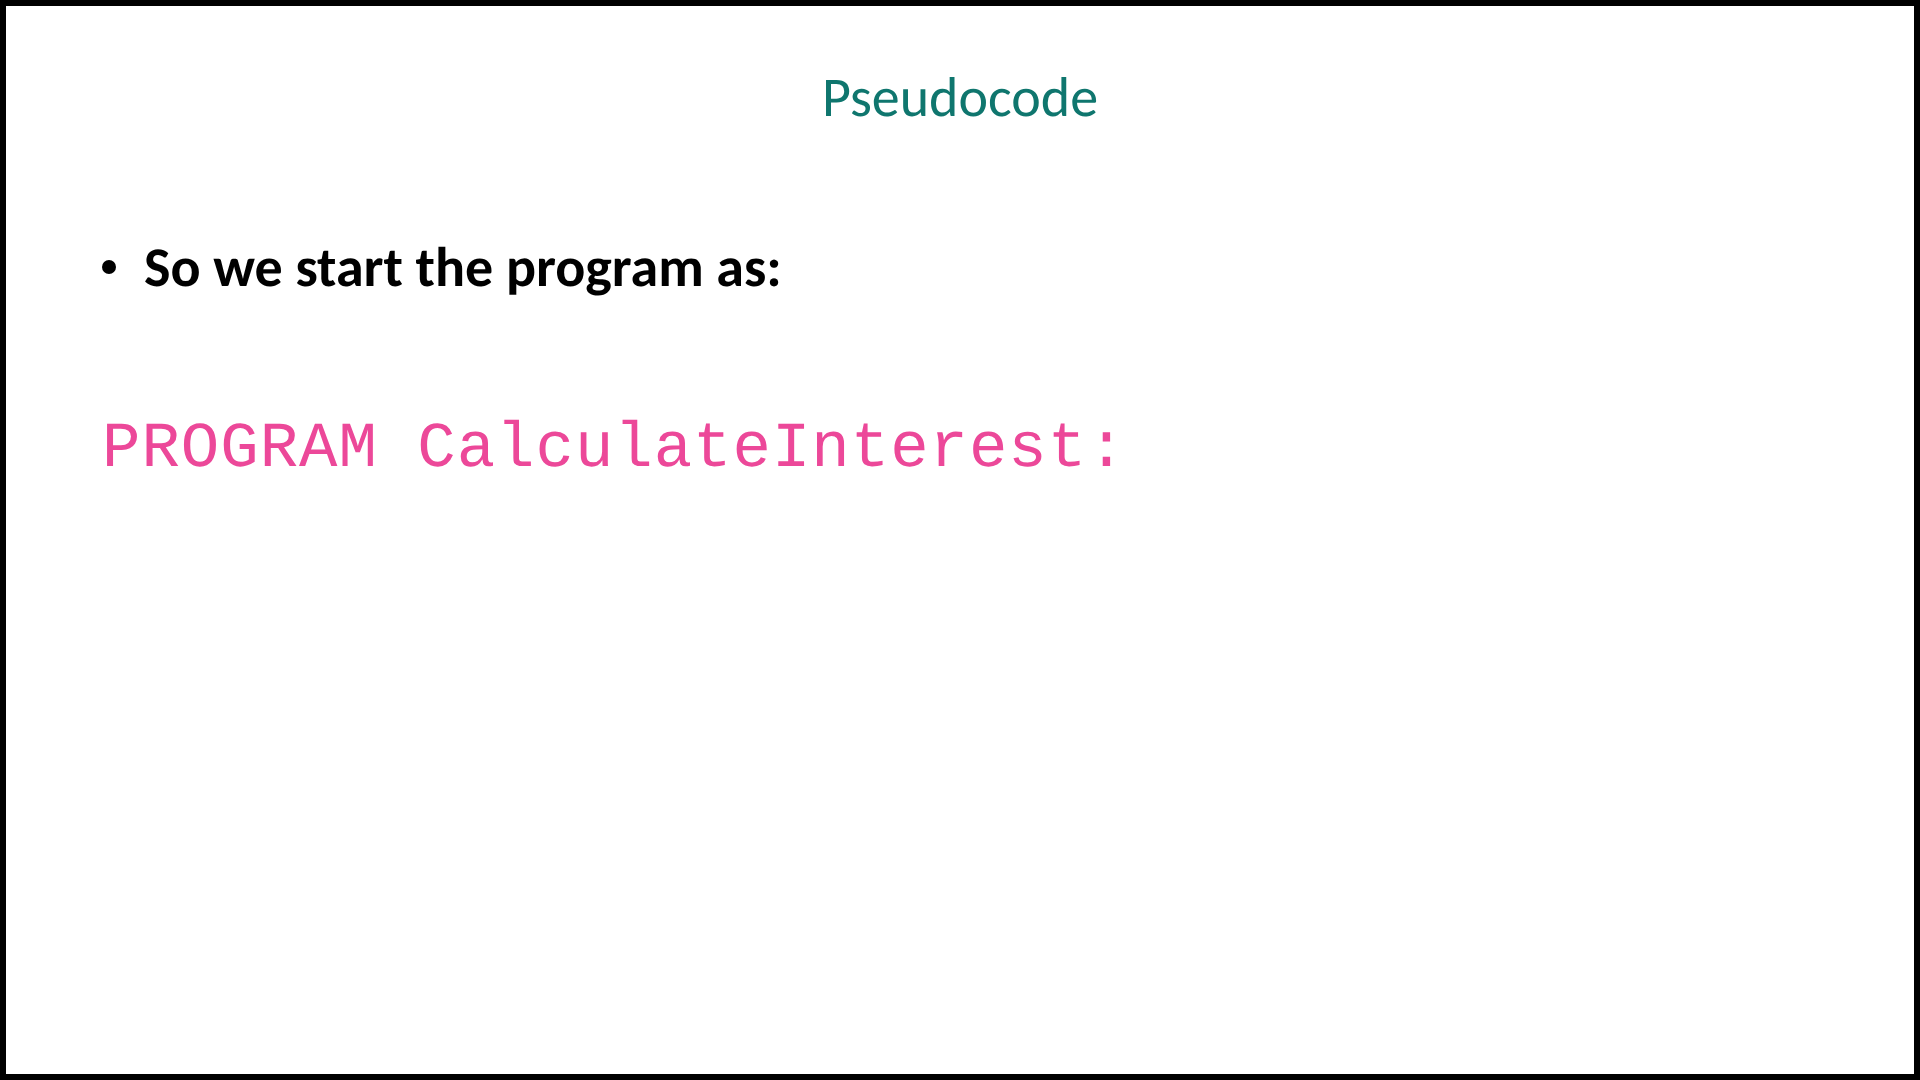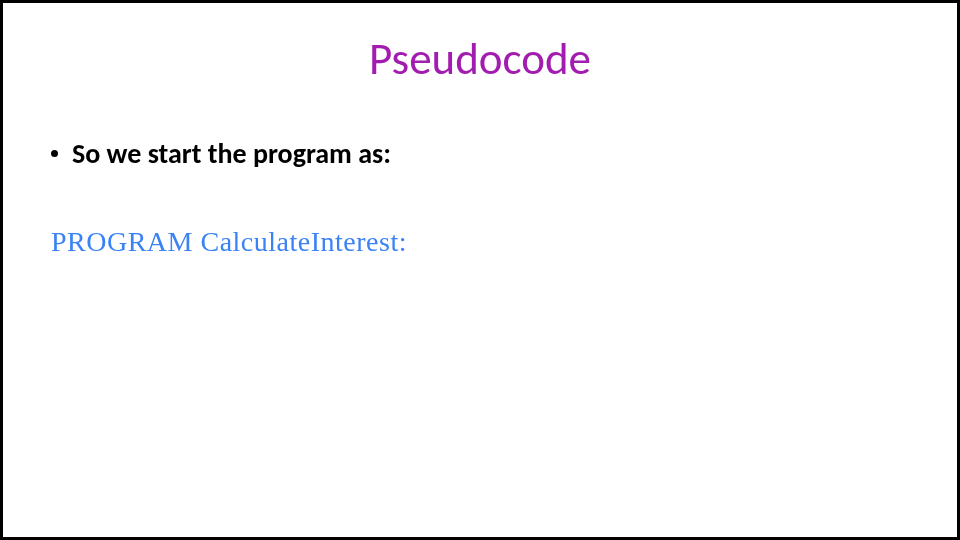--- a/index.html
+++ b/index.html
@@ -16,23 +16,23 @@
     }
     .slide {
       width: 960px;
       height: 540px;
       border: 3px solid #000;
       padding: 20px 40px;
       position: relative;
     }
     .title {
       text-align: center;
-      font-size: 45px;
+      font-size: 28px;
       font-weight: 400;
-      color: #a21caf;
+      color: #0f766e;
       margin-top: 8px;
       margin-bottom: 50px;
     }
     .bullet-row {
       display: flex;
       align-items: center;
       margin-bottom: 55px;
       margin-left: 8px;
       font-weight: bold;
     }
@@ -42,23 +42,23 @@
       background: #000;
       border-radius: 50%;
       margin-right: 14px;
       flex-shrink: 0;
     }
     .bullet-text {
       font-size: 28px;
       color: #000;
     }
     .code-line {
-      font-family: Liberation Serif, serif;
-      font-size: 28px;
-      color: #3b82f6;
+      font-family: Liberation Mono, monospace;
+      font-size: 32px;
+      color: #ec4899;
       margin-left: 8px;
       letter-spacing: 0.5px;
     }
   </style>
 </head>
 <body>
 
 <div class="slide">
   <h1 class="title">Pseudocode</h1>
   <div class="bullet-row">

